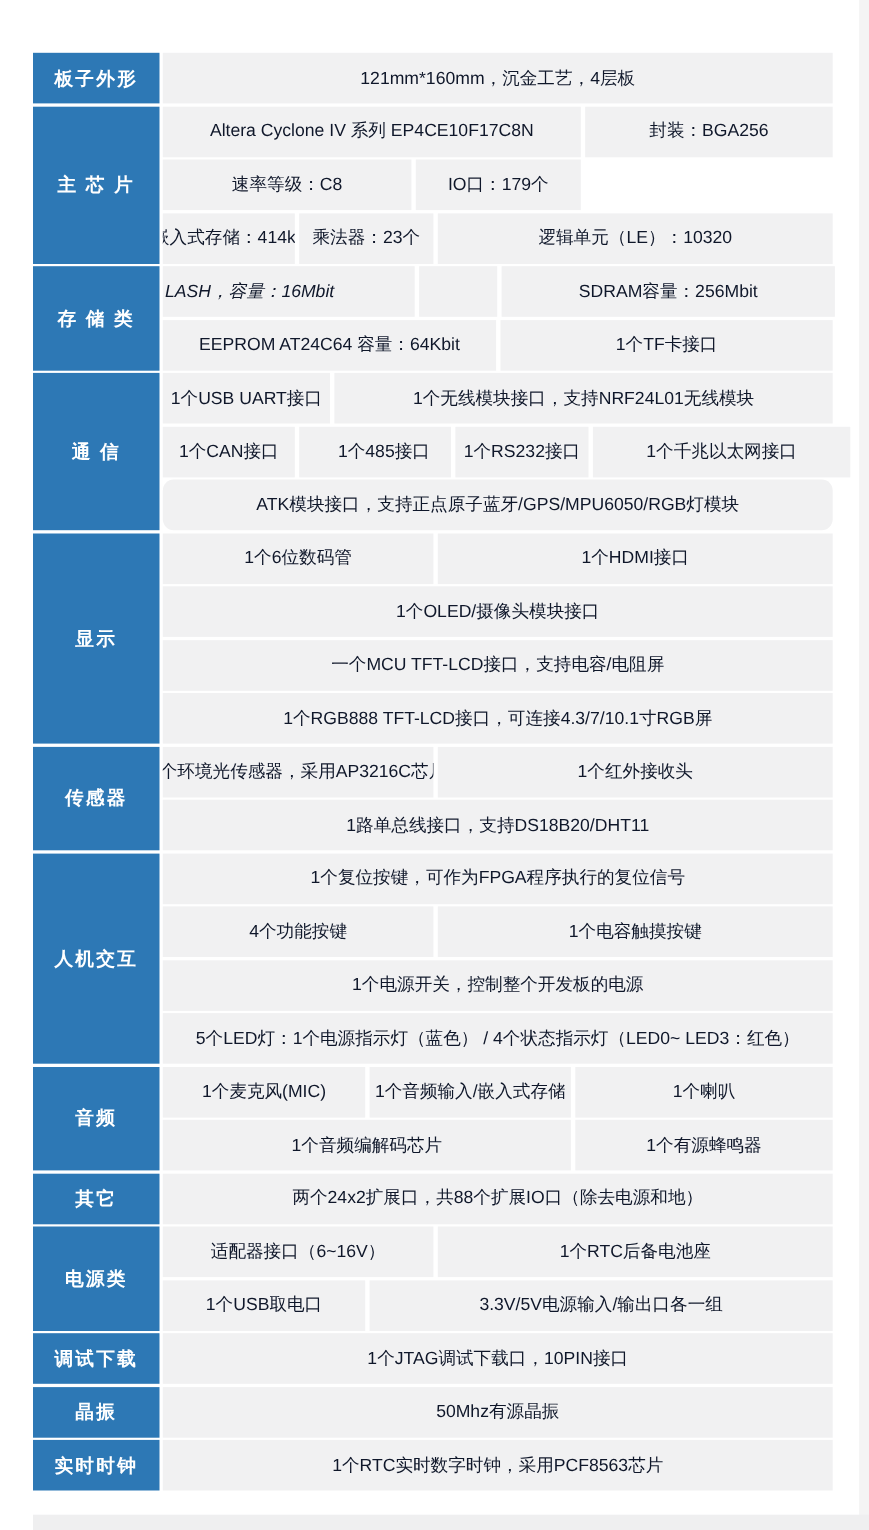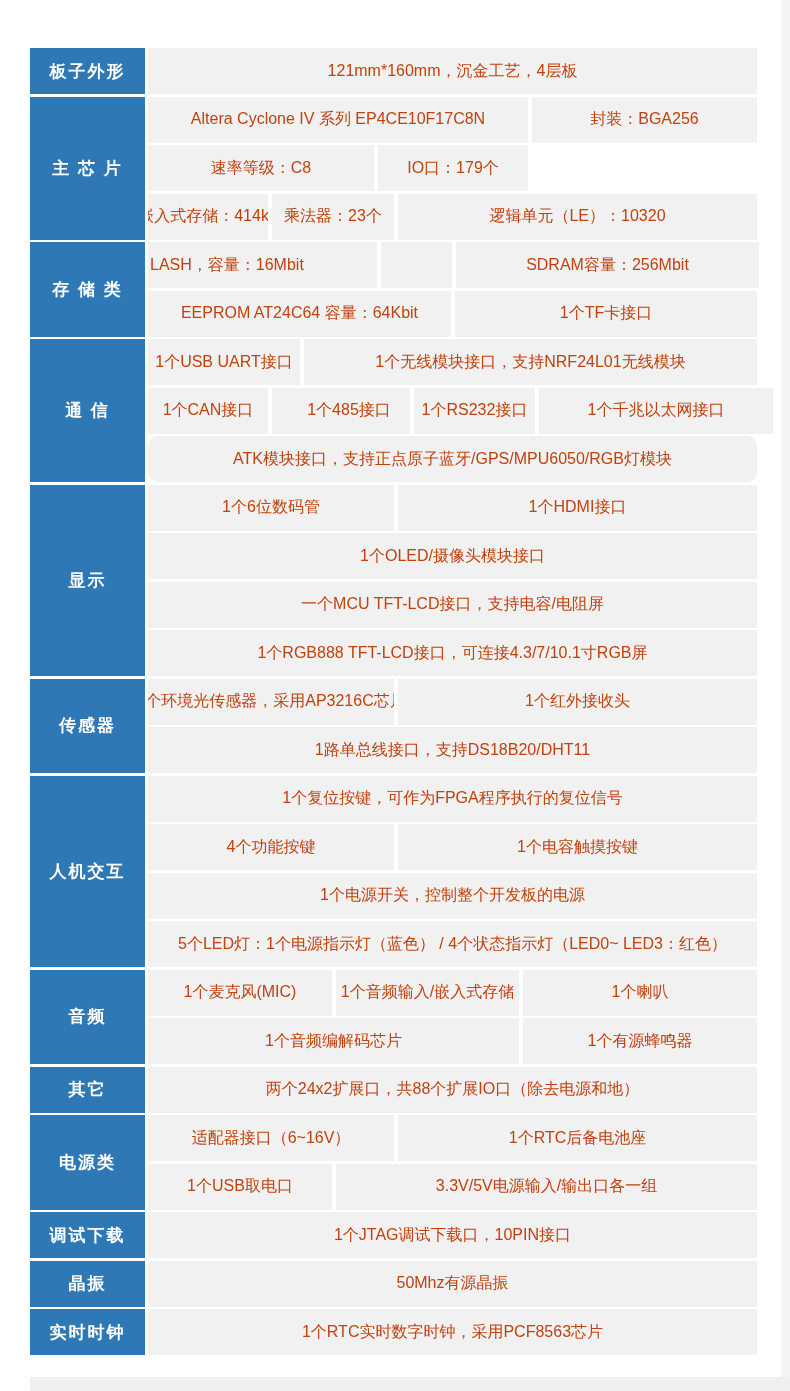--- a/index.html
+++ b/index.html
@@ -20,28 +20,28 @@
     background:#2d78b5;
     color:#ffffff;
     display:flex;align-items:center;justify-content:center;
     font-size:17px;font-weight:bold;letter-spacing:2px;
     text-align:center;
   }
   .rows{flex:1;display:flex;flex-direction:column;gap:2.5px;min-width:0;}
   .row{display:flex;gap:4px;height:46px;}
   .cell{
     background:#f1f1f2;
-    color:#c2410c;
+    color:#0f172a;
     font-size:16px;
     display:flex;align-items:center;justify-content:center;
     text-align:center;
     white-space:nowrap;
     overflow:hidden;
   }
-  .cell.left{justify-content:flex-start;padding-left:2px;text-align:left;}
+  .cell.left{justify-content:flex-start;padding-left:2px;text-align:left;font-style:italic;}
 </style>
 </head>
 <body>
 
 <div class="right-strip"></div>
 <div class="bottom-strip"></div>
 
 <div class="spec-table">
     <div class="section">
       <div class="sec-header">

